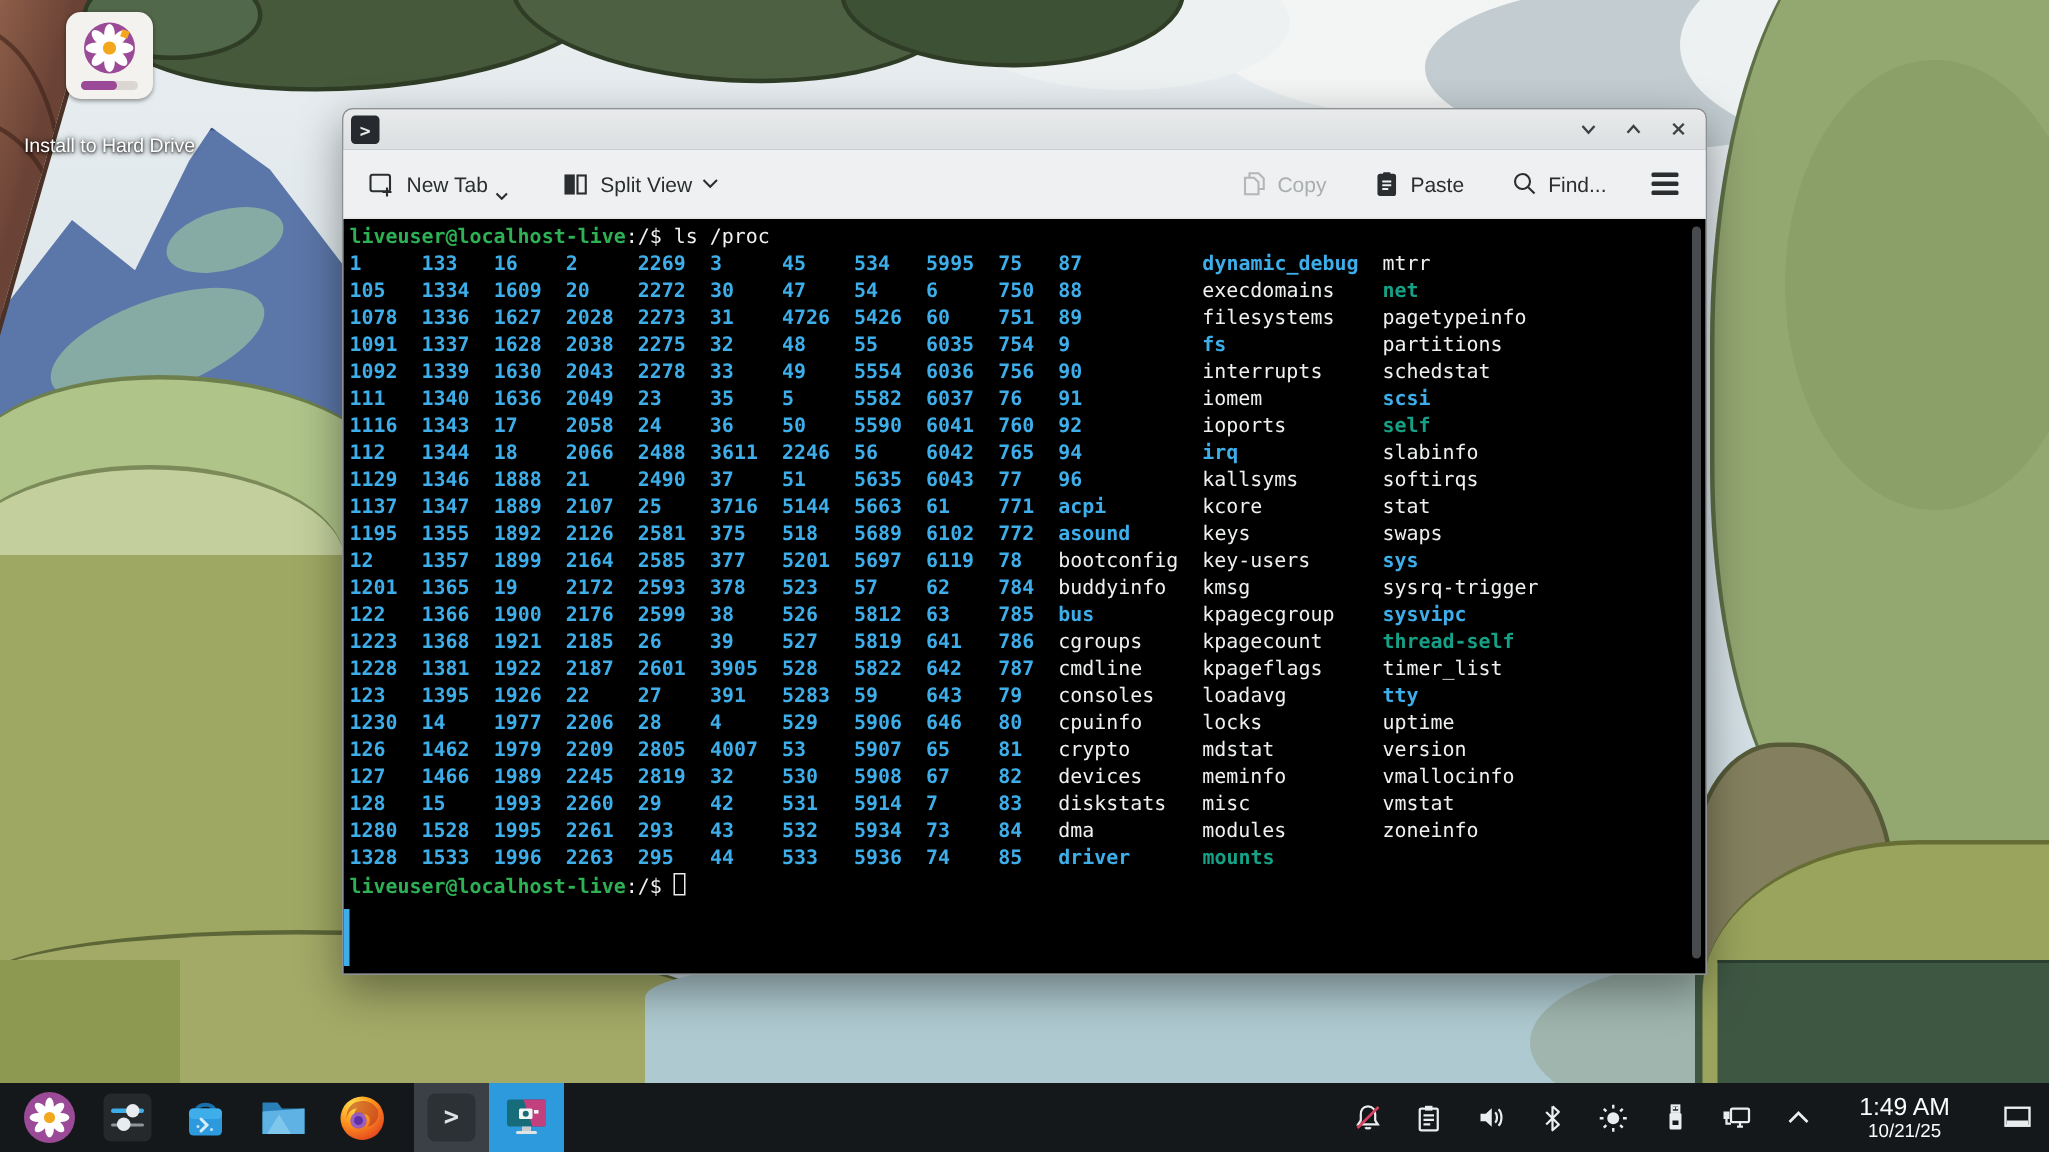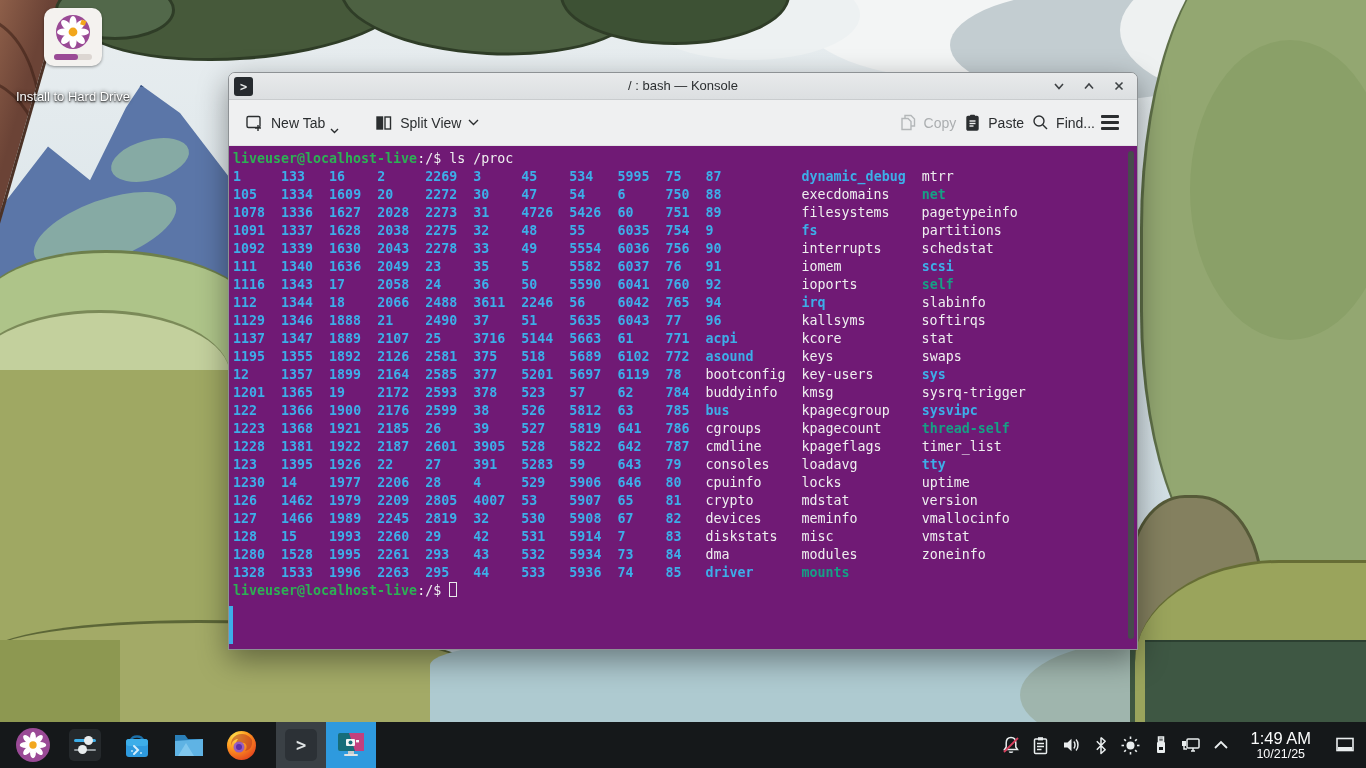--- a/index.html
+++ b/index.html
@@ -70,26 +70,26 @@
 
   
   .toolbar { position:relative; height:46px; background:#eff0f1; display:flex; align-items:center; padding:0 12px;
              border-bottom:1px solid #e3e4e5;justify-content:flex-end; }
   .tbtn { display:flex; align-items:center; gap:7px; font-size:14px; color:#2b2e30; padding:6px 4px; position:relative; }
   .tbtn svg { stroke:#2b2e30; fill:none; stroke-width:1.4; }
   .tbtn.disabled { color:#abaeb0; }
   .tbtn.disabled svg { stroke:#b4b7b9; }
   .mini-chev { position:relative; top:8px; left:-2px; }
   .tspace { flex:1; }
-  .tright { display:flex; align-items:center; margin-right:4px; }
+  .tright { display:flex; align-items:center; gap:24px; margin-right:4px; }
   .hamburger { display:flex; flex-direction:column; gap:3.5px; padding:4px 2px; }
   .hamburger i { display:block; width:18px; height:2.4px; background:#2b2e30; border-radius:1px; }
 
   
-  .term { position:relative; height:503px; background:#701a75; overflow:hidden; }
+  .term { position:relative; height:503px; background:#000000; overflow:hidden; }
   .term pre { margin:0; padding:4px 10px 0 4px; font-family:"DejaVu Sans Mono",monospace;
               font-size:13.3px; line-height:18px; color:#eff0f0; }
   .term .g { color:#2db154; font-weight:bold; }
   .term .d { color:#3daee9; font-weight:bold; }
   .term .l { color:#16a085; font-weight:bold; }
   .cursor { display:inline-block; width:8px; height:15px; border:1.4px solid #e9ebeb; vertical-align:-2px; }
   .tscroll { position:absolute; right:3px; top:5px; width:6px; height:488px; background:#474b4d; border-radius:3px; }
   .tactivity { position:absolute; left:0; bottom:5px; width:4px; height:38px; background:#3daee9; }
 
   
@@ -101,21 +101,21 @@
   .task.active { background:#2e9ade; }
   .launcher-circle { width:34px; height:34px; border-radius:50%; background:#9a4a96; display:flex; align-items:center; justify-content:center; }
   .sett-box { width:32px; height:32px; background:#25292c; border-radius:5px; display:flex; flex-direction:column; justify-content:center; gap:7px; padding:0 5px; }
   .sl { position:relative; height:2.6px; background:#8f969a; border-radius:2px; }
   .sl i { position:absolute; top:-3.2px; width:9px; height:9px; border-radius:50%; background:#e8ecee; }
   .sl.s1 { background:#3daee9; } .sl.s1 i { right:3px; }
   .sl.s2 i { left:4px; }
   .konsole-box { width:32px; height:32px; background:#2c3136; border-radius:5px; color:#dfe3e4;
                  font-family:"DejaVu Sans Mono",monospace; font-size:17px; font-weight:bold;
                  display:flex; align-items:center; justify-content:center; }
-  .tray { display:flex; align-items:center; gap:9px; margin-left:auto; }
+  .tray { display:flex; align-items:center; gap:20px; margin-left:auto; }
   .tray-ic { width:21px; height:21px; display:flex; align-items:center; justify-content:center; }
   .tray-ic svg { stroke:#e9edee; fill:none; stroke-width:1.5; }
   .clock { text-align:center; color:#fbfcfc; margin:0 8px 0 10px; line-height:1.1; }
   .clock .t { font-size:16.5px; }
   .clock .d { font-size:12.5px; margin-top:1px; }
   .showdesk { width:34px; height:46px; display:flex; align-items:center; justify-content:center; margin-right:4px; }
 </style>
 </head>
 <body>
 
@@ -189,21 +189,20 @@
         <rect x="27" y="7" width="5" height="5" fill="#f2a71d" transform="rotate(20 29 9)"></rect>
       </svg>
       <div class="dibar"></div>
     </div>
     <div class="dilabel">Install to Hard Drive</div>
   </div>
 
   <div class="window">
     <div class="titlebar">
       <div class="tb-appicon">&gt;</div>
-      <div class="tb-title">/ : bash — Konsole</div>
       <div class="tb-ctrls">
         <div class="tb-btn">
           <svg width="12" height="12" viewBox="0 0 12 12">
               <polyline points="2,4 6,8.5 10,4"></polyline>
             </svg>
         </div>
         <div class="tb-btn">
           <svg width="12" height="12" viewBox="0 0 12 12">
               <polyline points="2,8.5 6,4 10,8.5"></polyline>
             </svg>

